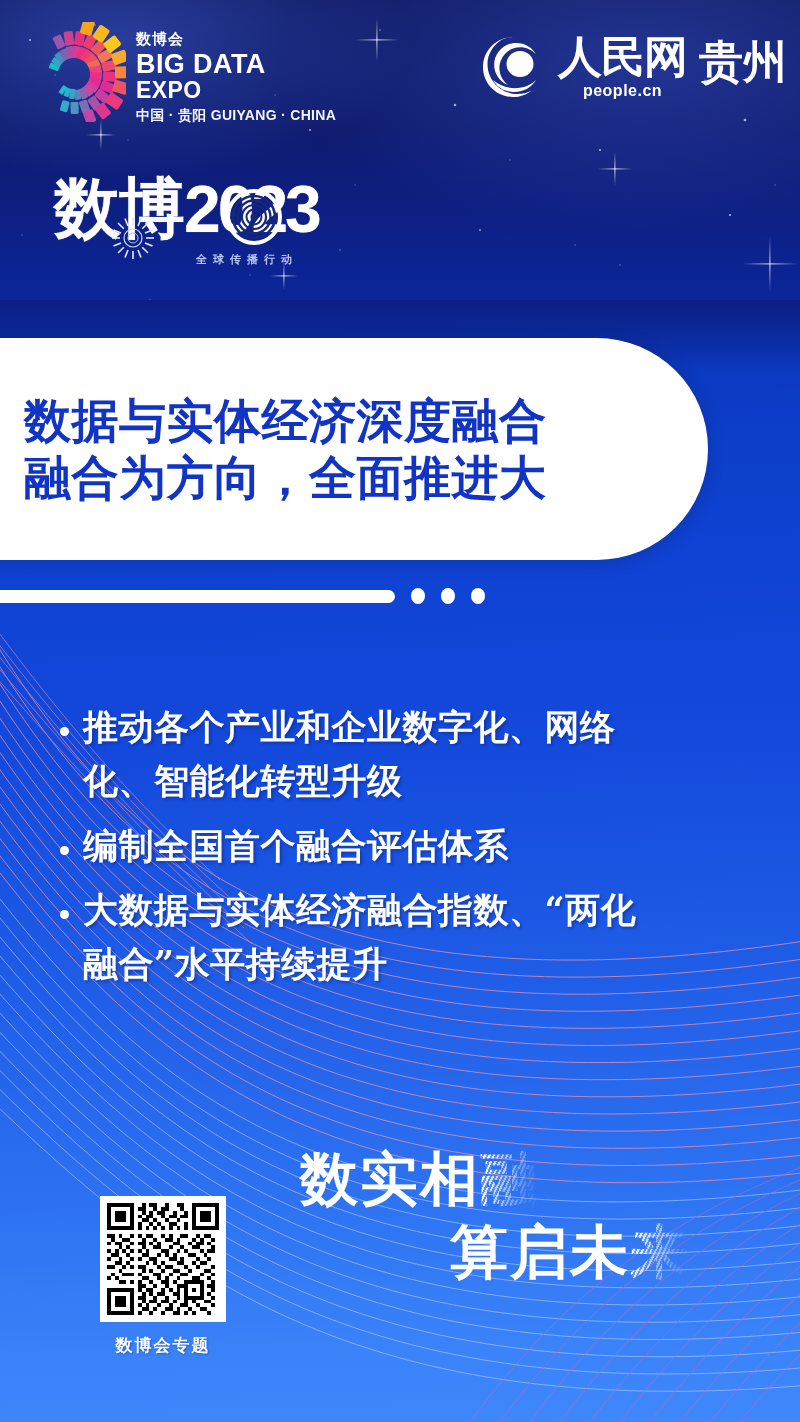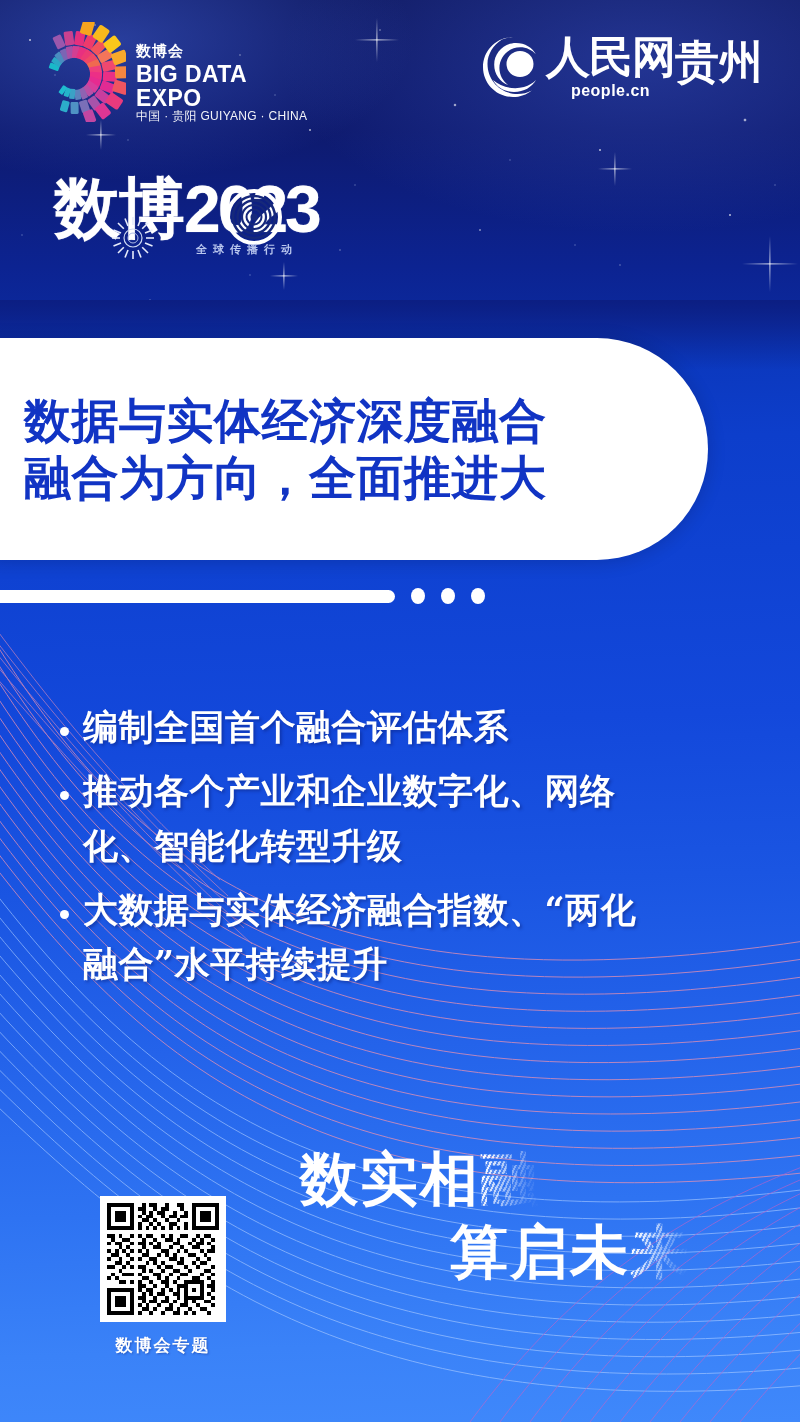--- a/index.html
+++ b/index.html
@@ -81,43 +81,43 @@
 
   
   .ribbons { position:absolute; left:0; top:560px; width:800px; height:862px; overflow:hidden; }
   .ribbons svg { display:block; }
 
   
   .hdr-expo { position:absolute; left:22px; top:22px; display:flex; align-items:flex-end; gap:10px; }
   .expo-mark { width:104px; height:100px; position:relative; }
   .expo-txt { color:#fff; line-height:1; padding-top:4px; }
   .expo-cn { font-size:15px; font-weight:700; letter-spacing:1px; margin-bottom:5px; }
-  .expo-en1 { font-size:23px; font-weight:800; letter-spacing:.4px; }
+  .expo-en1 { font-size:27px; font-weight:800; letter-spacing:.4px; }
   .expo-en2 { font-size:23px; font-weight:800; letter-spacing:.4px; margin-top:1px; }
-  .expo-sub { font-size:12px; font-weight:400; letter-spacing:.3px; opacity:.95; white-space:nowrap; }
-
-  .hdr-people { position:absolute; left:480px; top:34px; display:flex; align-items:center; }
+  .expo-sub { font-size:14px; font-weight:700; letter-spacing:.3px; margin-top:6px; opacity:.95; white-space:nowrap; }
+
+  .hdr-people { position:absolute; left:480px; top:34px; display:flex; align-items:center; gap:12px; }
   .people-mark { width:66px; height:66px; }
   .people-wordmark { position:relative; }
   .people-cn { font-size:44px; font-weight:700; color:#fff; line-height:1;
      font-family:"DejaVu Serif","Liberation Serif",serif; letter-spacing:-1px; }
   .people-en { font-size:16px; font-weight:800; color:#fff; letter-spacing:.5px; margin-top:3px; text-align:center; }
   .people-region { font-size:44px; font-weight:700; color:#fff; line-height:1; letter-spacing:0px;
      font-family:"DejaVu Serif","Liberation Serif",serif; align-self:flex-start; margin-top:6px; }
 
   
   .shubo { position:absolute; left:22px; top:176px; }
   .shubo-main { font-size:66px; font-weight:900; color:#fff; line-height:1; letter-spacing:-2px;
       font-family:"DejaVu Sans","Liberation Sans",sans-serif;
       text-shadow:0 0 1px rgba(255,255,255,.6); display:flex; align-items:flex-end;margin-left:32px; }
   .shubo-main .cn { letter-spacing:-1px; }
   .shubo-main .yr { font-family:"Liberation Sans",sans-serif; letter-spacing:-3px; }
   .shubo-ring { position:absolute; left:85px; top:36px; width:52px; height:52px; }
   .shubo-o { position:absolute; left:203px; top:12px; width:58px; height:58px; }
-  .shubo-sub { position:absolute; left:174px; top:66px; font-size:11px; color:#b9c6ee;
+  .shubo-sub { position:absolute; left:174px; top:76px; font-size:11px; color:#b9c6ee;
       letter-spacing:6px; font-weight:600; }
 
   
   .headline-panel {
     position:absolute; left:-10px; top:338px; width:718px; height:222px;
     background:#fff; border-radius:0 112px 112px 0;
     box-shadow:0 2px 18px rgba(0,0,20,.18);
     display:flex; flex-direction:column; justify-content:center;
     padding-left:34px; padding-right:118px;
   }
@@ -477,25 +477,25 @@
   <div class="divider">
     <div class="divider-bar"></div>
     <div class="divider-dot"></div>
     <div class="divider-dot"></div>
     <div class="divider-dot"></div>
   </div>
 
   <div class="bullets">
     <div class="bullet-row">
       <div class="bullet-dot"></div>
-      <div class="bullet-text">编制全国首个融合评估体系</div>
+      <div class="bullet-text">推动各个产业和企业数字化、网络<br>化、智能化转型升级</div>
     </div>
     <div class="bullet-row">
       <div class="bullet-dot"></div>
-      <div class="bullet-text">推动各个产业和企业数字化、网络<br>化、智能化转型升级</div>
+      <div class="bullet-text">编制全国首个融合评估体系</div>
     </div>
     <div class="bullet-row">
       <div class="bullet-dot"></div>
       <div class="bullet-text">大数据与实体经济融合指数、“两化<br>融合”水平持续提升</div>
     </div>
   </div>
 
   <div class="qr-block">
     <div class="qr-frame">
       <svg class="qr-canvas" viewBox="0 0 29 29" shape-rendering="crispEdges">

